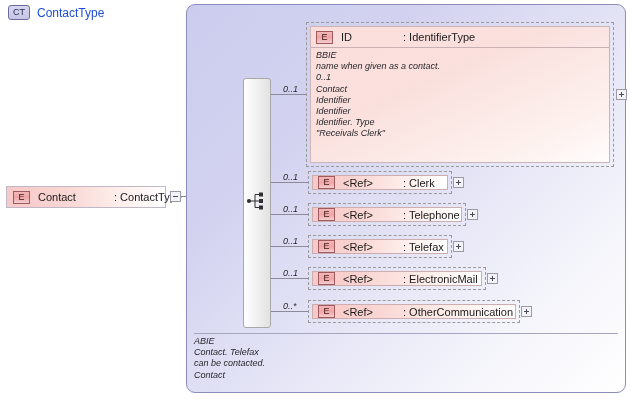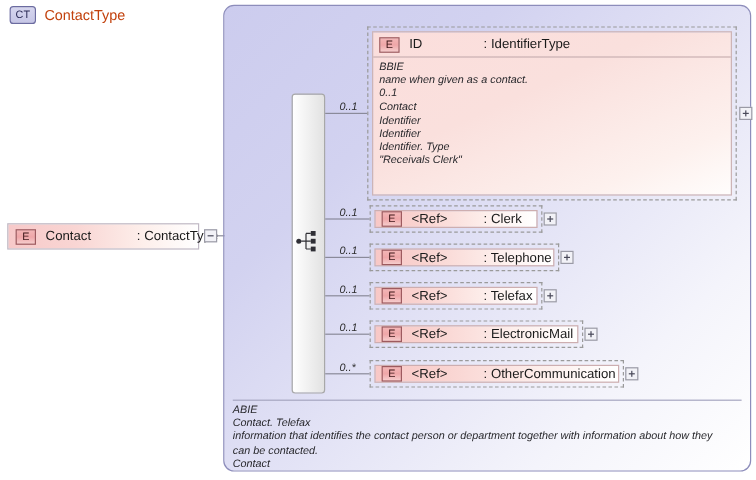--- a/index.html
+++ b/index.html
@@ -87,21 +87,21 @@
   }
   #ct-header {
     position: absolute;
     left: 8px;
     top: 5px;
     display: flex;
     align-items: center;
   }
   #ct-header .title {
     font-size: 12px;
-    color: #c2410c;
+    color: #1d4ed8;
   }
 
   
   #seqbar {
     position: absolute;
     left: 243px;
     top: 78px;
     width: 28px;
     height: 250px;
     box-sizing: border-box;
@@ -357,18 +357,17 @@
       <span class="refname">&lt;Ref&gt;</span>
       <span class="eltype">: OtherCommunication</span>
     </div>
   </div>
   <div class="toggle plus" style="left:521px; top:306px;"></div>
 
   <div id="ct-annot-sep"></div>
   <div id="ct-annot">
     <div>ABIE</div>
     <div>Contact. Telefax</div>
-    <div>information that identifies the contact person or department together with information about how they</div>
     <div>can be contacted.</div>
     <div>Contact</div>
   </div>
 
 </div>
 
 </body></html>

